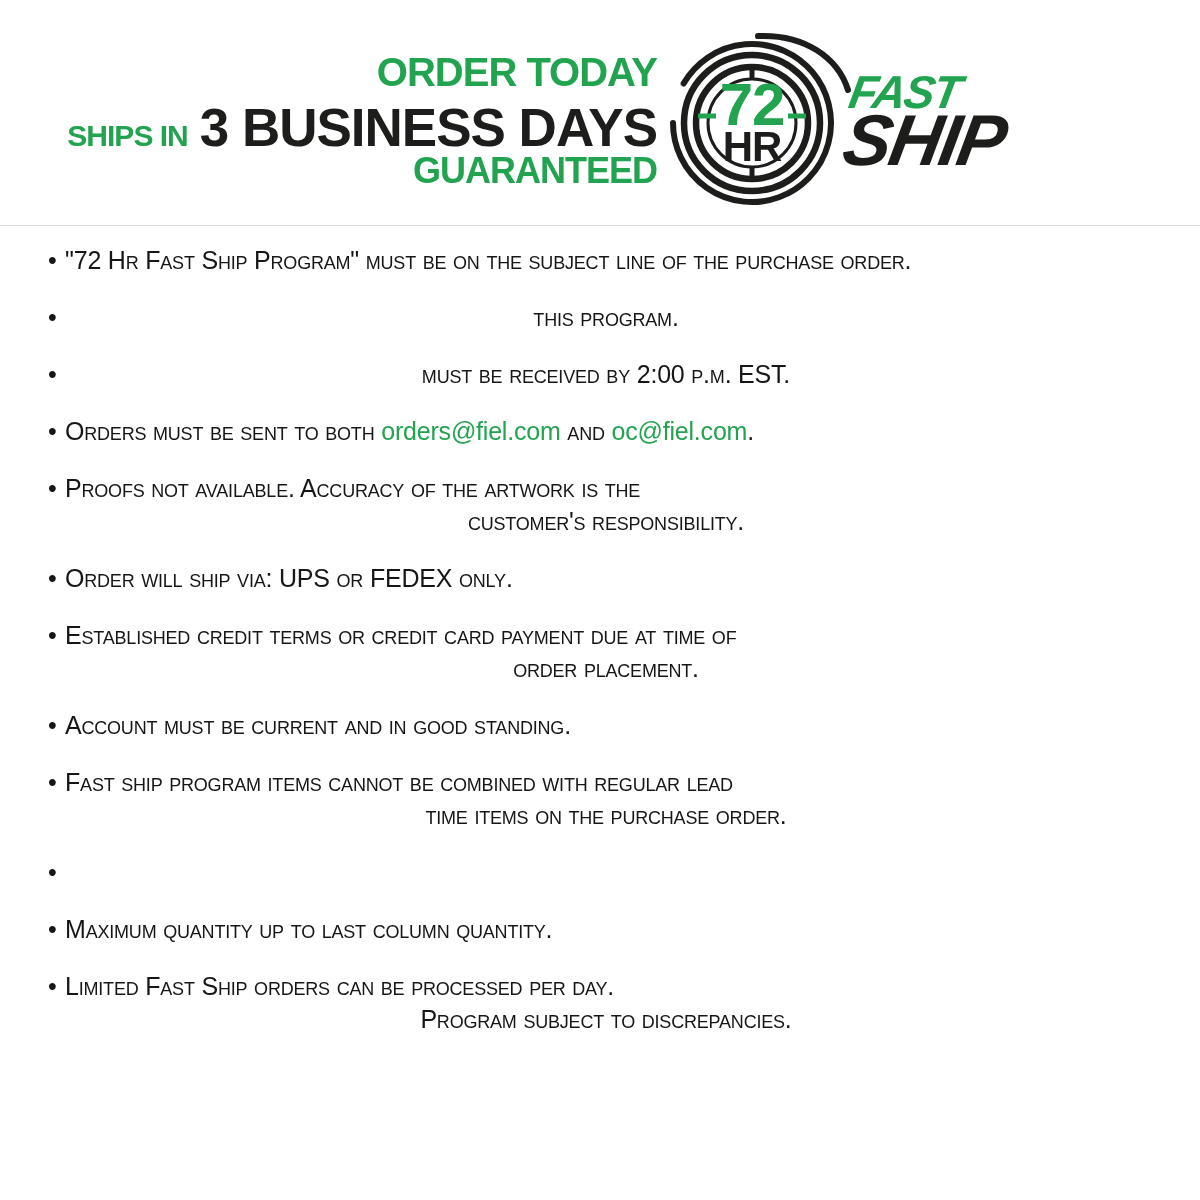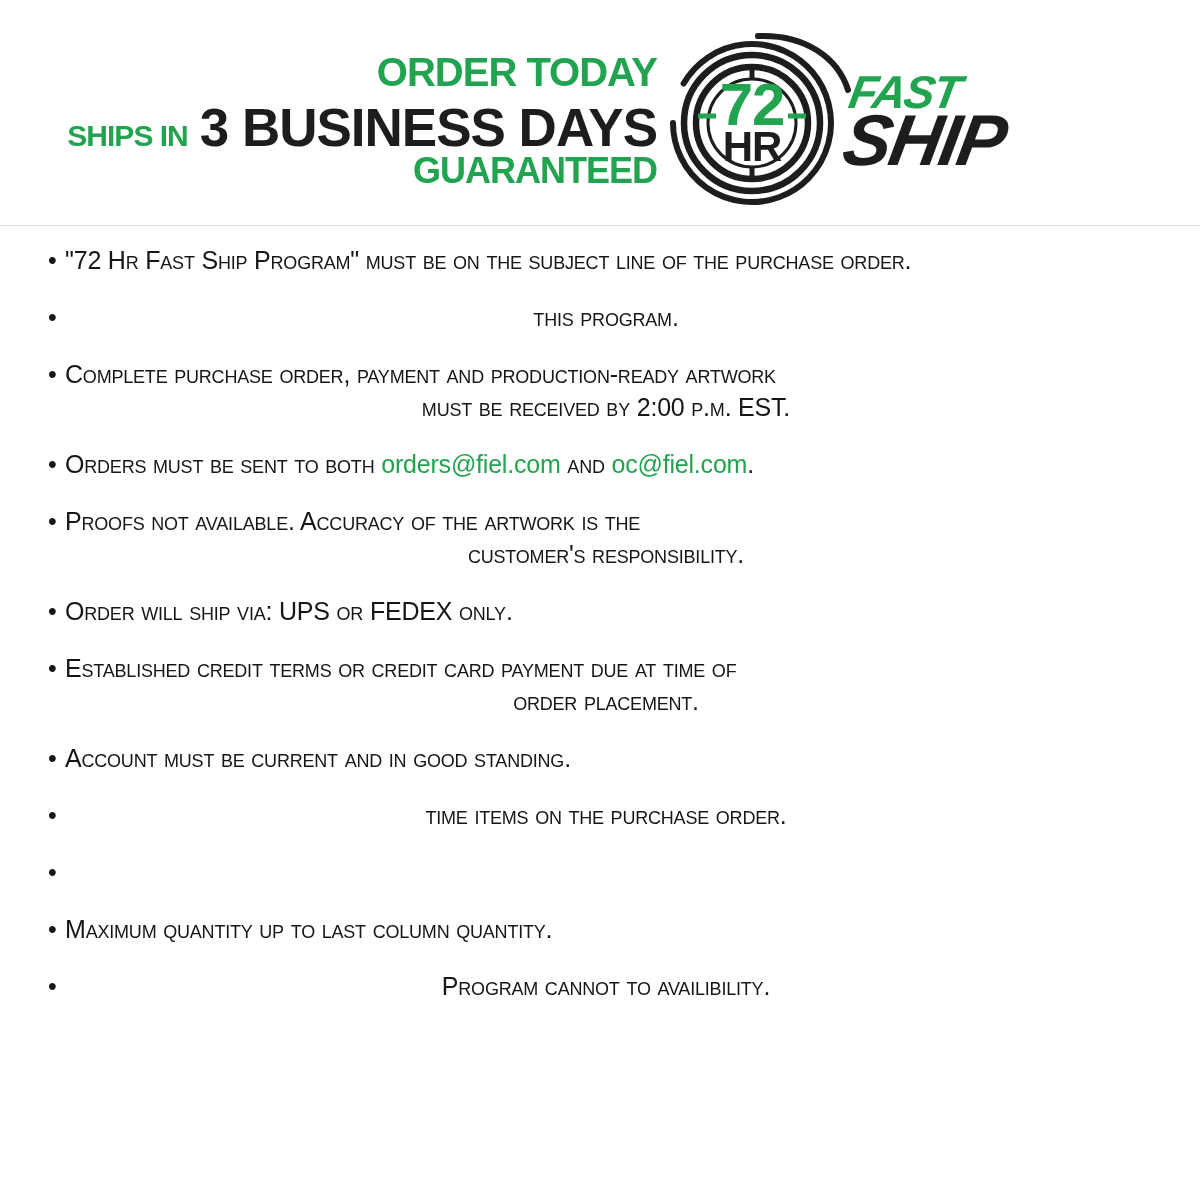--- a/index.html
+++ b/index.html
@@ -107,21 +107,20 @@
     <div class="bullet">
       <span class="marker">•</span>
       <div class="content">
         <div class="line2">this program.</div>
       </div>
     </div>
 
     <div class="bullet">
       <span class="marker">•</span>
       <div class="content">
-        <div>Complete purchase order, payment and production-ready artwork</div>
         <div class="line2">must be received by 2:00 p.m. EST.</div>
       </div>
     </div>
 
     <div class="bullet">
       <span class="marker">•</span>
       <div class="content">
         <div><span>Orders must be sent to both </span><a class="email">orders@fiel.com</a><span> and </span><a class="email">oc@fiel.com</a><span>.</span></div>
       </div>
     </div>
@@ -152,38 +151,40 @@
     <div class="bullet">
       <span class="marker">•</span>
       <div class="content">
           <div>Account must be current and in good standing.</div>
         </div>
     </div>
 
     <div class="bullet">
       <span class="marker">•</span>
       <div class="content">
+        <div>Fast ship program items cannot be combined with regular lead</div>
         <div class="line2">time items on the purchase order.</div>
       </div>
     </div>
 
     <div class="bullet">
       <span class="marker">•</span>
       <div class="content">
       </div>
     </div>
 
     <div class="bullet">
       <span class="marker">•</span>
       <div class="content">
           <div>Maximum quantity up to last column quantity.</div>
         </div>
     </div>
 
     <div class="bullet">
       <span class="marker">•</span>
       <div class="content">
-        <div class="line2">Program cannot to availibility.</div>
+        <div>Limited Fast Ship orders can be processed per day.</div>
+        <div class="line2">Program subject to discrepancies.</div>
       </div>
     </div>
 
   </main>
 </div>
 
 </body></html>

